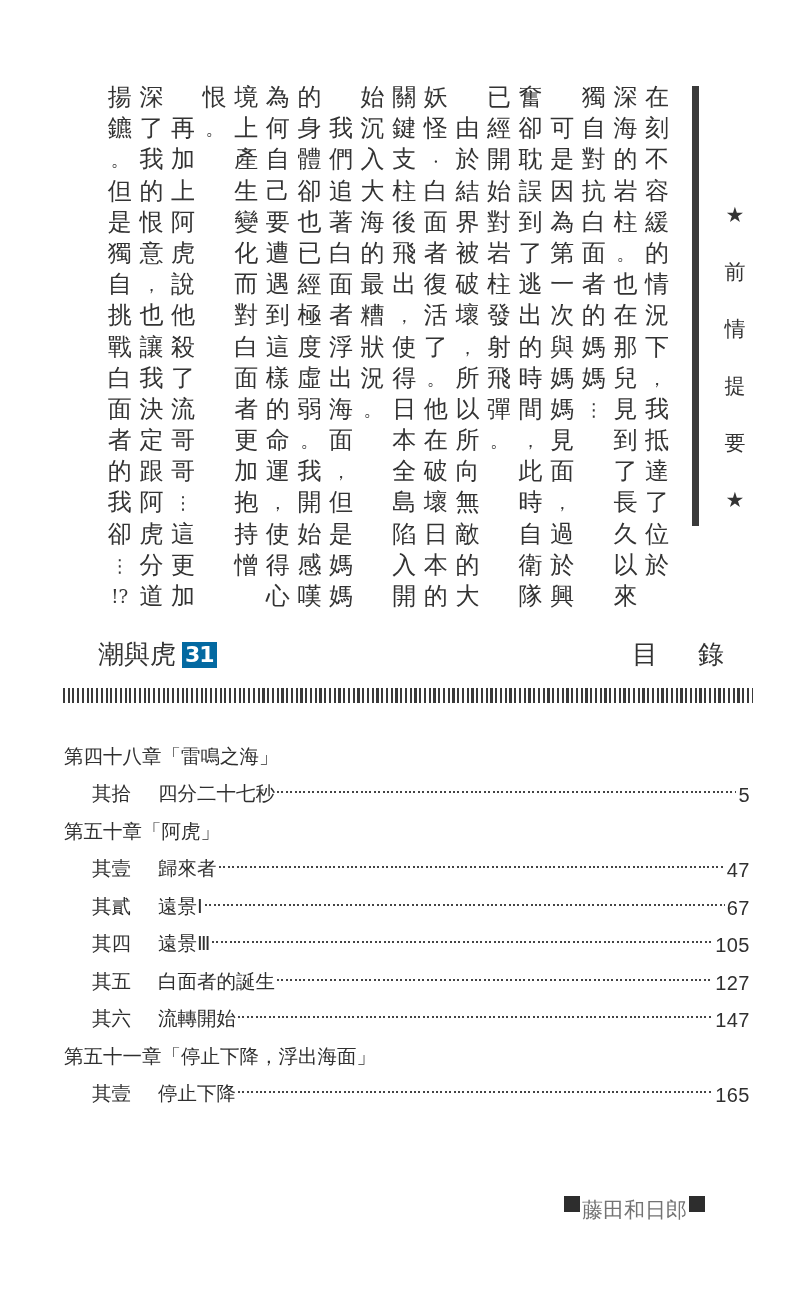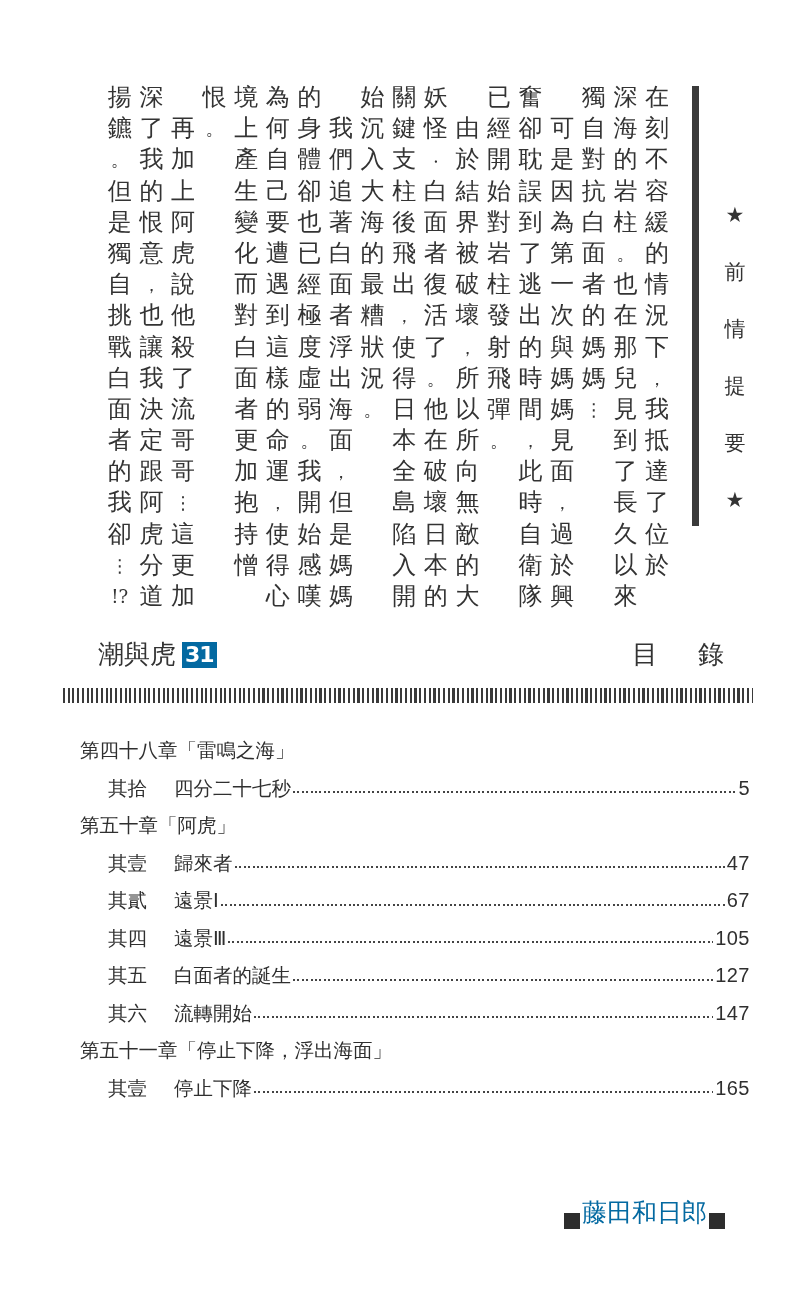--- a/index.html
+++ b/index.html
@@ -121,24 +121,23 @@
   .toc-list {
     position: absolute;
     left: 64px;
     top: 732px;
     width: 686px;
   }
   .toc-entry {
     position: relative;
     height: 37.5px;
     display: flex;
-    align-items: center;
+    align-items: flex-end;
     font-size: 19.5px;
     color: #2f2f2f;
-    margin-left: 16px;
   }
   .toc-entry.sub {
     padding-left: 28px;
   }
   .toc-entry .num {
     display: inline-block;
     width: 66px;
     flex: none;
   }
   .toc-entry .label {
@@ -163,24 +162,24 @@
     flex: none;
     font-family: "Liberation Sans", sans-serif;
     font-size: 20px;
     letter-spacing: 0.5px;
   }
 
   .toc-author {
     position: absolute;
     left: 562px;
     top: 1196px;
-    font-size: 25px;
-    color: #0369a1;
+    font-size: 21px;
+    color: #737373;
     display: flex;
-    align-items: flex-end;
+    align-items: flex-start;
   }
   .toc-author .sq {
     display: inline-block;
     width: 16px;
     height: 16px;
     background: #2d2d2d;
     margin: 0 2px;
   }
 </style>
 </head>

